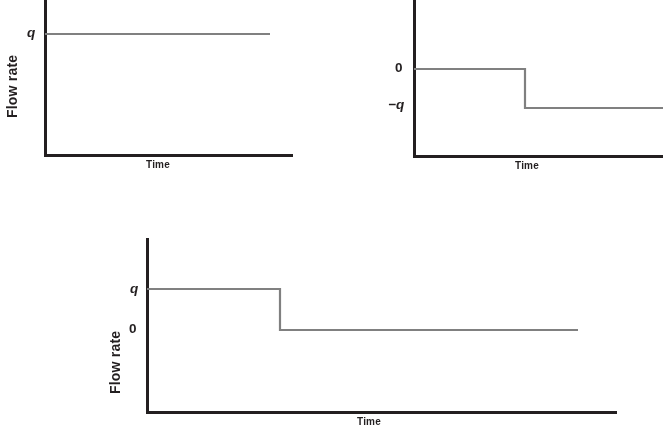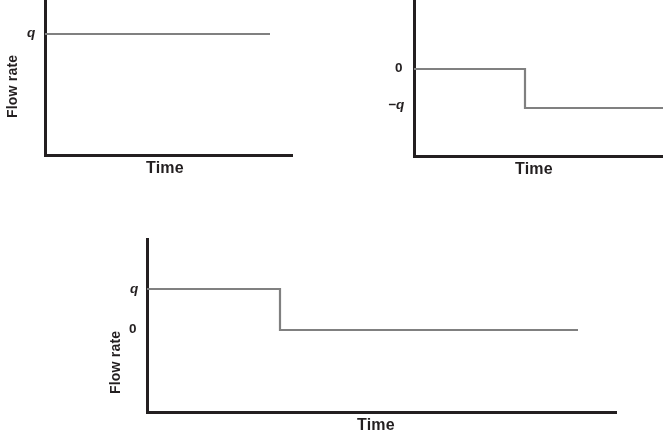--- a/index.html
+++ b/index.html
@@ -23,21 +23,21 @@
   }
   .axis-label {
     position: absolute;
     font-family: "Liberation Sans", sans-serif;
     font-weight: bold;
     color: #231f20;
     white-space: nowrap;
     line-height: 1;
   }
   .x-axis-label {
-    font-size: 16px;
+    font-size: 10px;
     letter-spacing: 0.2px;
   }
   .y-axis-label {
     font-size: 14px;
     letter-spacing: 0.2px;
     transform-origin: 0 0;
     transform: rotate(-90deg);
   }
   .tick-label {
     position: absolute;

